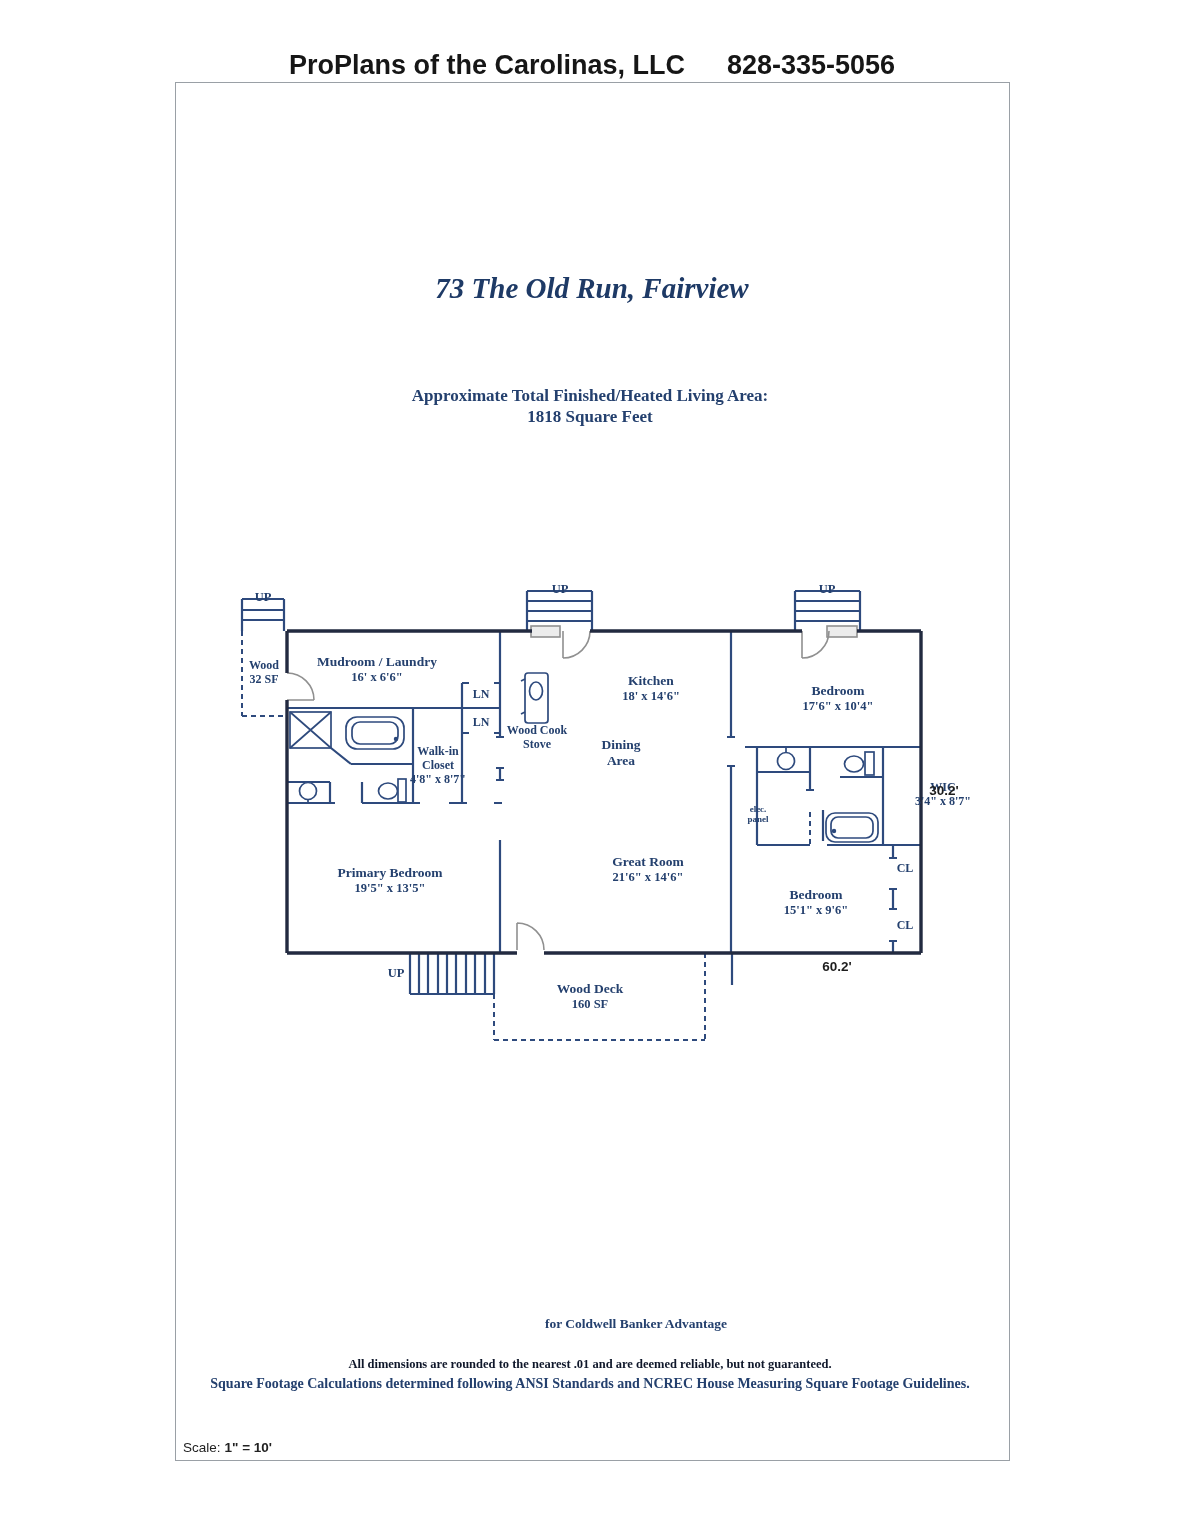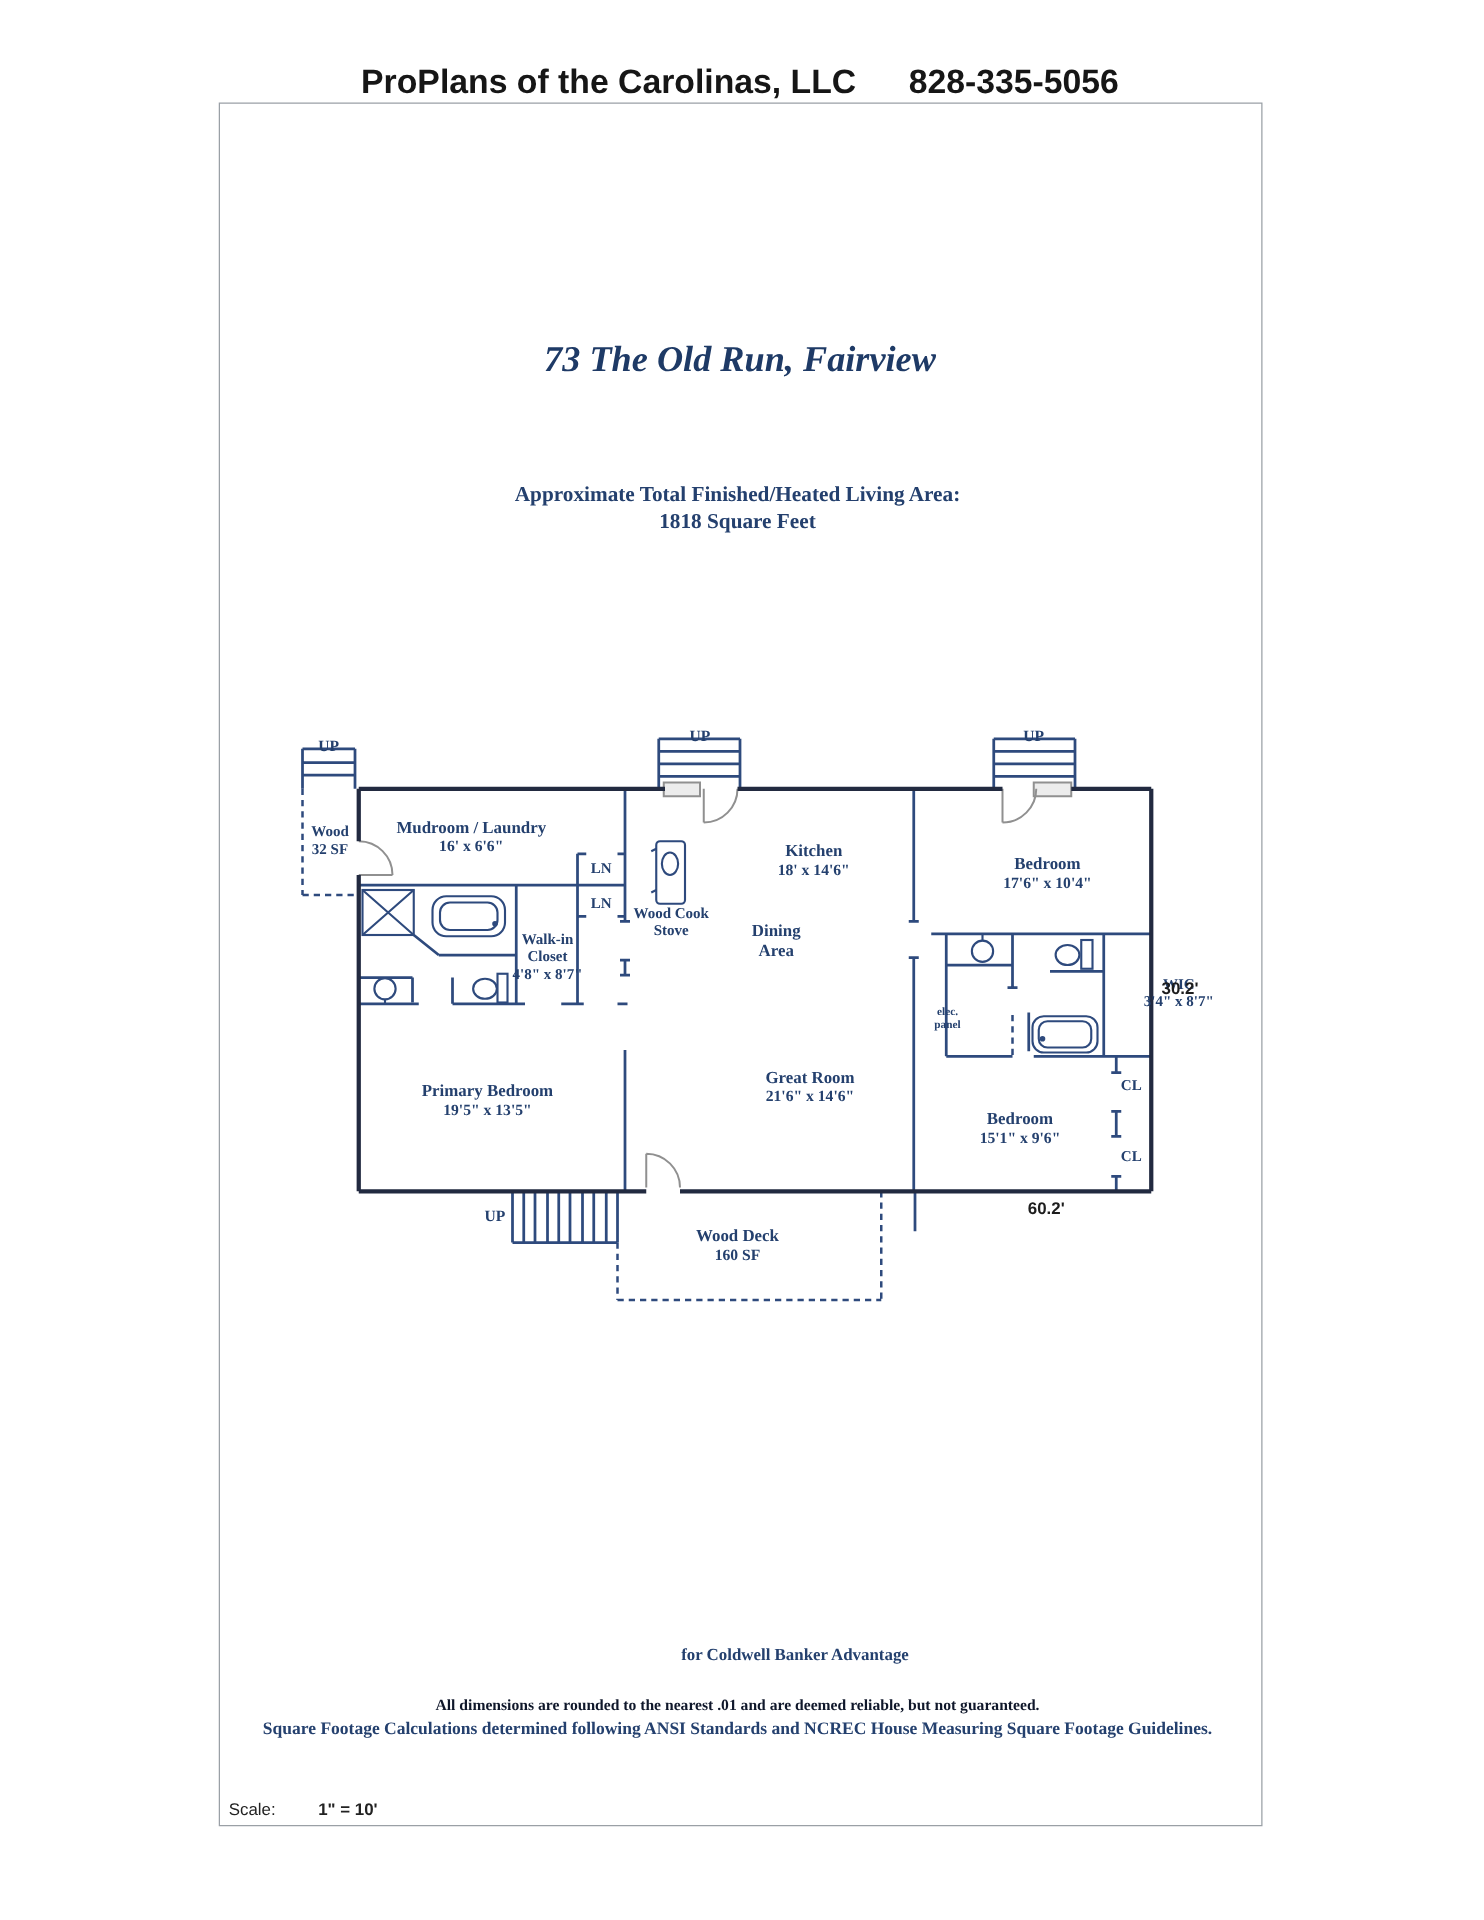--- a/index.html
+++ b/index.html
@@ -26,21 +26,21 @@
   .foot1{position:absolute;top:1293px;left:588px;transform:translateX(-50%);
          font-size:19px;font-weight:bold;color:#24406e;white-space:nowrap;}
   .copyright{display:inline-block;width:15px;height:15px;border:1.3px solid #2a4576;border-radius:50%;
              font-size:9px;line-height:15px;text-align:center;vertical-align:6px;margin-left:7px;font-weight:bold;}
   .foot2{position:absolute;top:1316px;left:588px;transform:translateX(-50%);
          font-size:13.5px;font-weight:bold;color:#24406e;white-space:nowrap;margin-left:48px;}
   .disc1{position:absolute;top:1357px;left:590px;transform:translateX(-50%);
          font-size:12.5px;font-weight:bold;color:#0f172a;white-space:nowrap;}
   .disc2{position:absolute;top:1376px;left:590px;transform:translateX(-50%);
          font-size:14px;font-weight:bold;color:#24406e;white-space:nowrap;}
-  .scale{position:absolute;top:1440px;left:183px;display:flex;gap:34px;
+  .scale{position:absolute;top:1440px;left:183px;display:flex;gap:4px;
          font-family:"Liberation Sans",sans-serif;font-size:13.5px;color:#222;}
   .scale .val{font-weight:bold;}
 </style>
 </head>
 <body>
 
 <div class="page">
 
   <div class="frame"></div>
 

